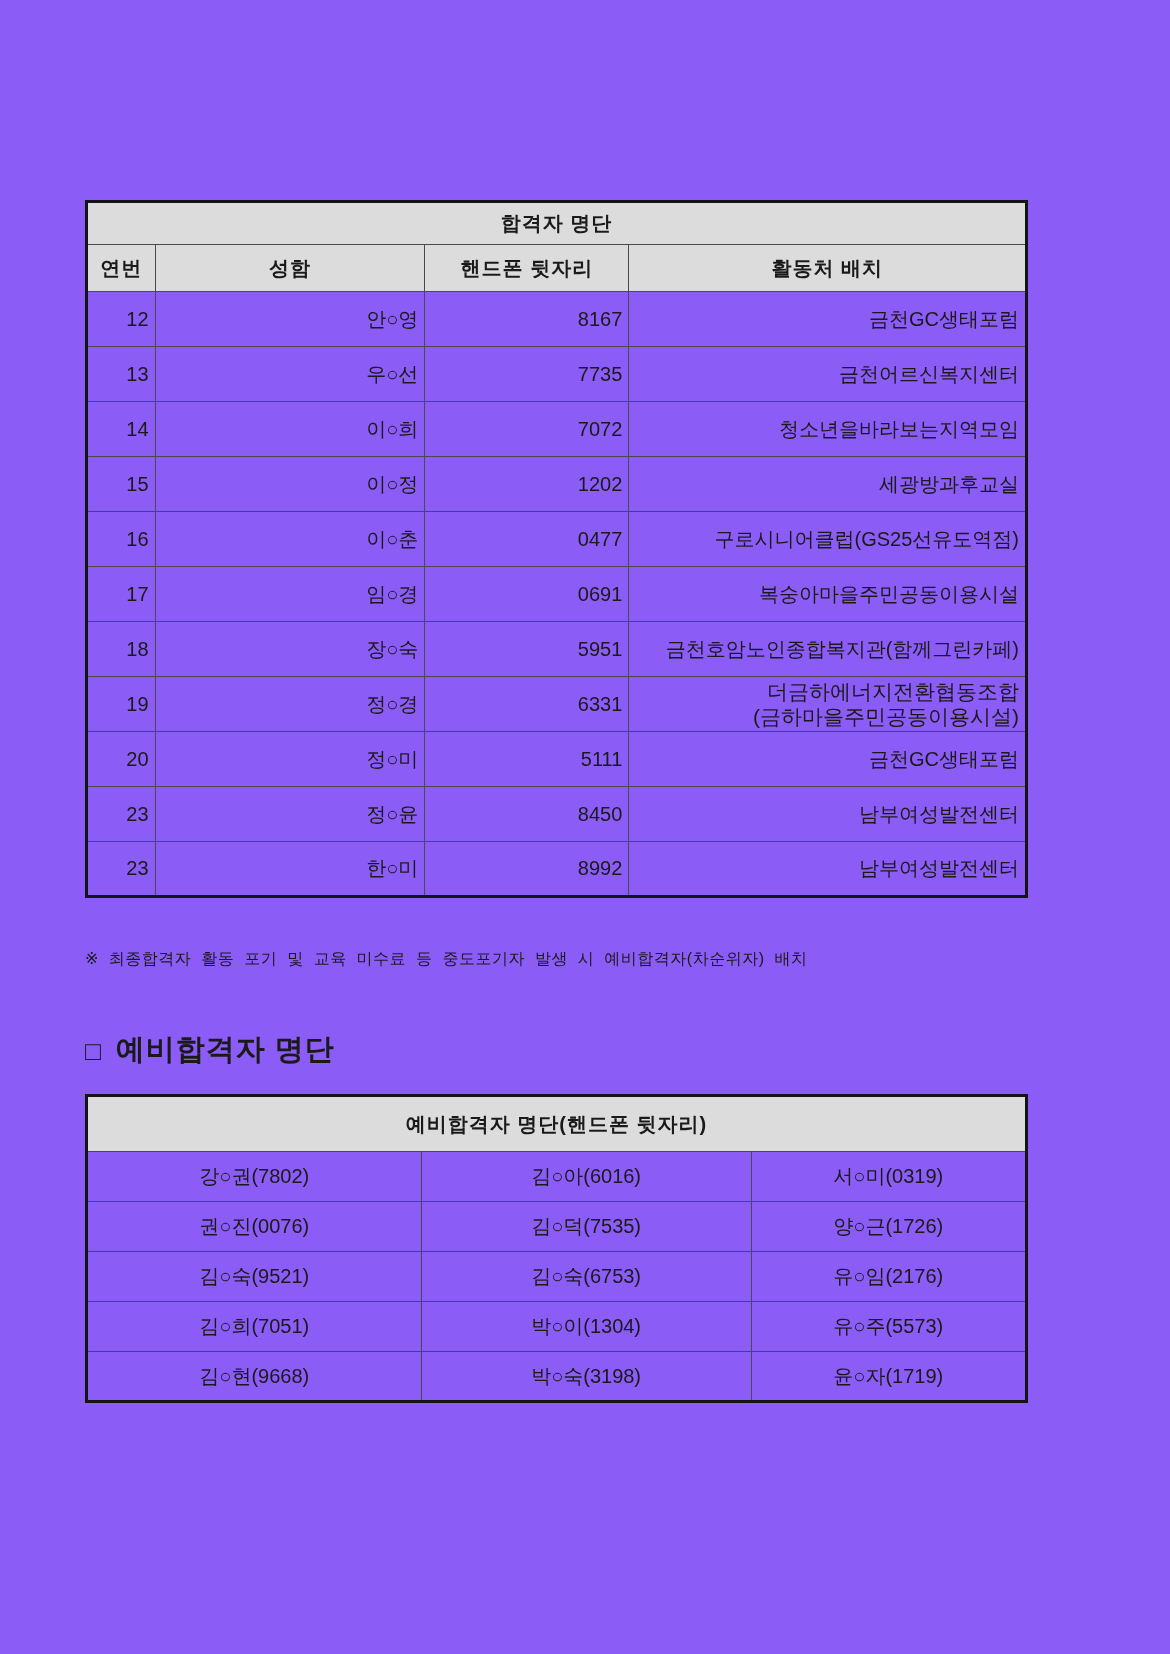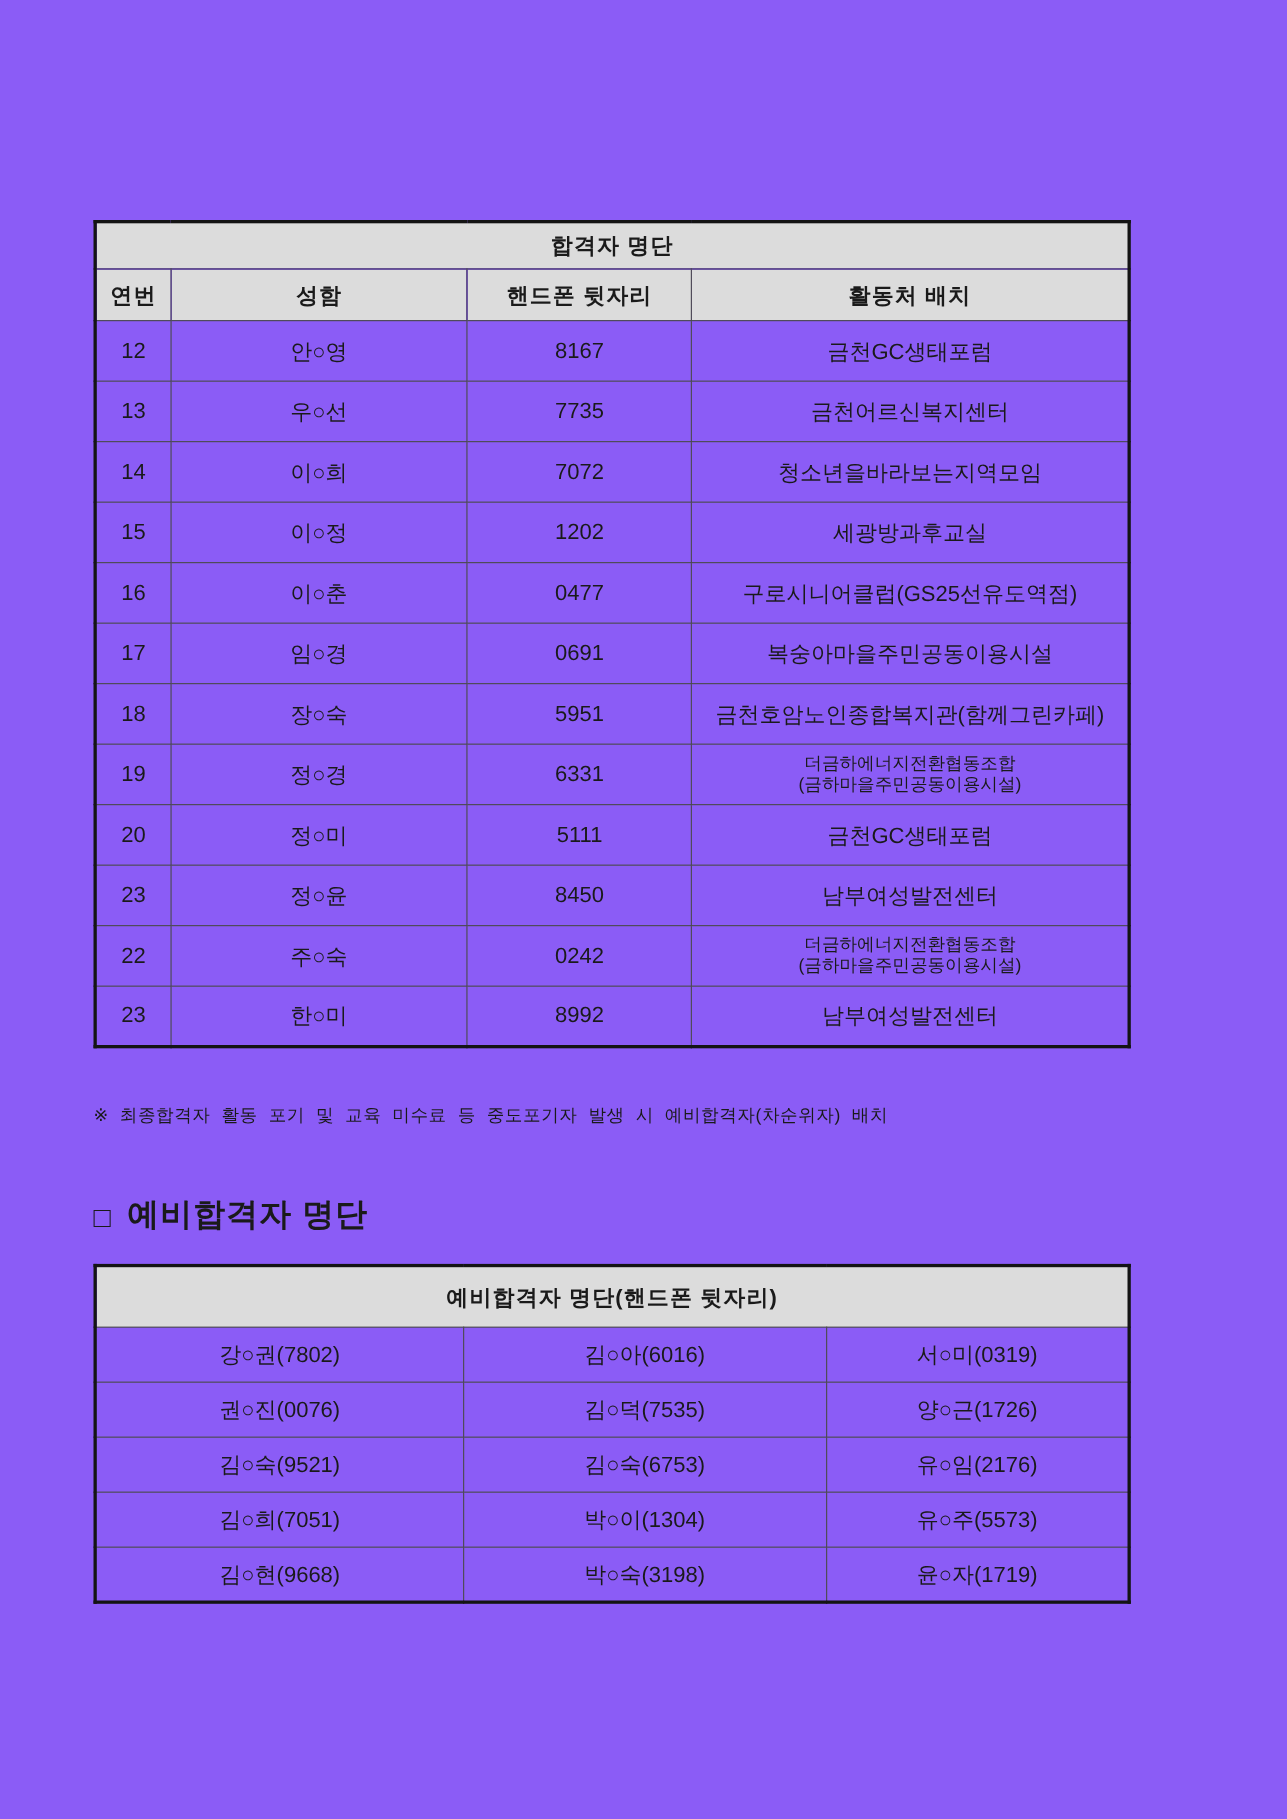--- a/index.html
+++ b/index.html
@@ -47,27 +47,27 @@
     font-size: 20px;
     letter-spacing: 1px;
   }
   .col-header-row th {
     background: var(--header-fill, #dcdcdc);
     height: 47px;
     font-weight: 700;
     letter-spacing: 1px;
     margin-left: 22px;
   }
-  .pass-table tbody td { height: 55px; }
+  .pass-table tbody td { height: 55px; text-align: right; }
   .pass-table .col-no    { width: 7.3%; }
   .pass-table .col-name  { width: 28.7%; }
   .pass-table .col-phone { width: 21.7%; }
   .pass-table .col-place { width: 42.3%; }
   td.two-line {
-    font-size: 16px;
+    font-size: 21px;
     line-height: 1.2;
     margin-top: 44px;
   }
 
   .reserve-table .table-title-cell { height: 56px; }
   .reserve-table tbody td { height: 50px; margin-left: 28px; }
   .reserve-table .col-a { width: 35.6%; }
   .reserve-table .col-b { width: 35.1%; }
   .reserve-table .col-c { width: 29.3%; }
 
@@ -178,26 +178,20 @@
             <td>5111</td>
             <td>금천GC생태포럼</td>
           </tr>
           <tr>
             <td>23</td>
             <td>정○윤</td>
             <td>8450</td>
             <td>남부여성발전센터</td>
           </tr>
           <tr>
-            <td>22</td>
-            <td>주○숙</td>
-            <td>0242</td>
-            <td class="two-line">더금하에너지전환협동조합<br>(금하마을주민공동이용시설)</td>
-          </tr>
-          <tr>
             <td>23</td>
             <td>한○미</td>
             <td>8992</td>
             <td>남부여성발전센터</td>
           </tr>
         </tbody>
     </table>
 
     <div class="note">※ 최종합격자 활동 포기 및 교육 미수료 등 중도포기자 발생 시 예비합격자(차순위자) 배치</div>
 

